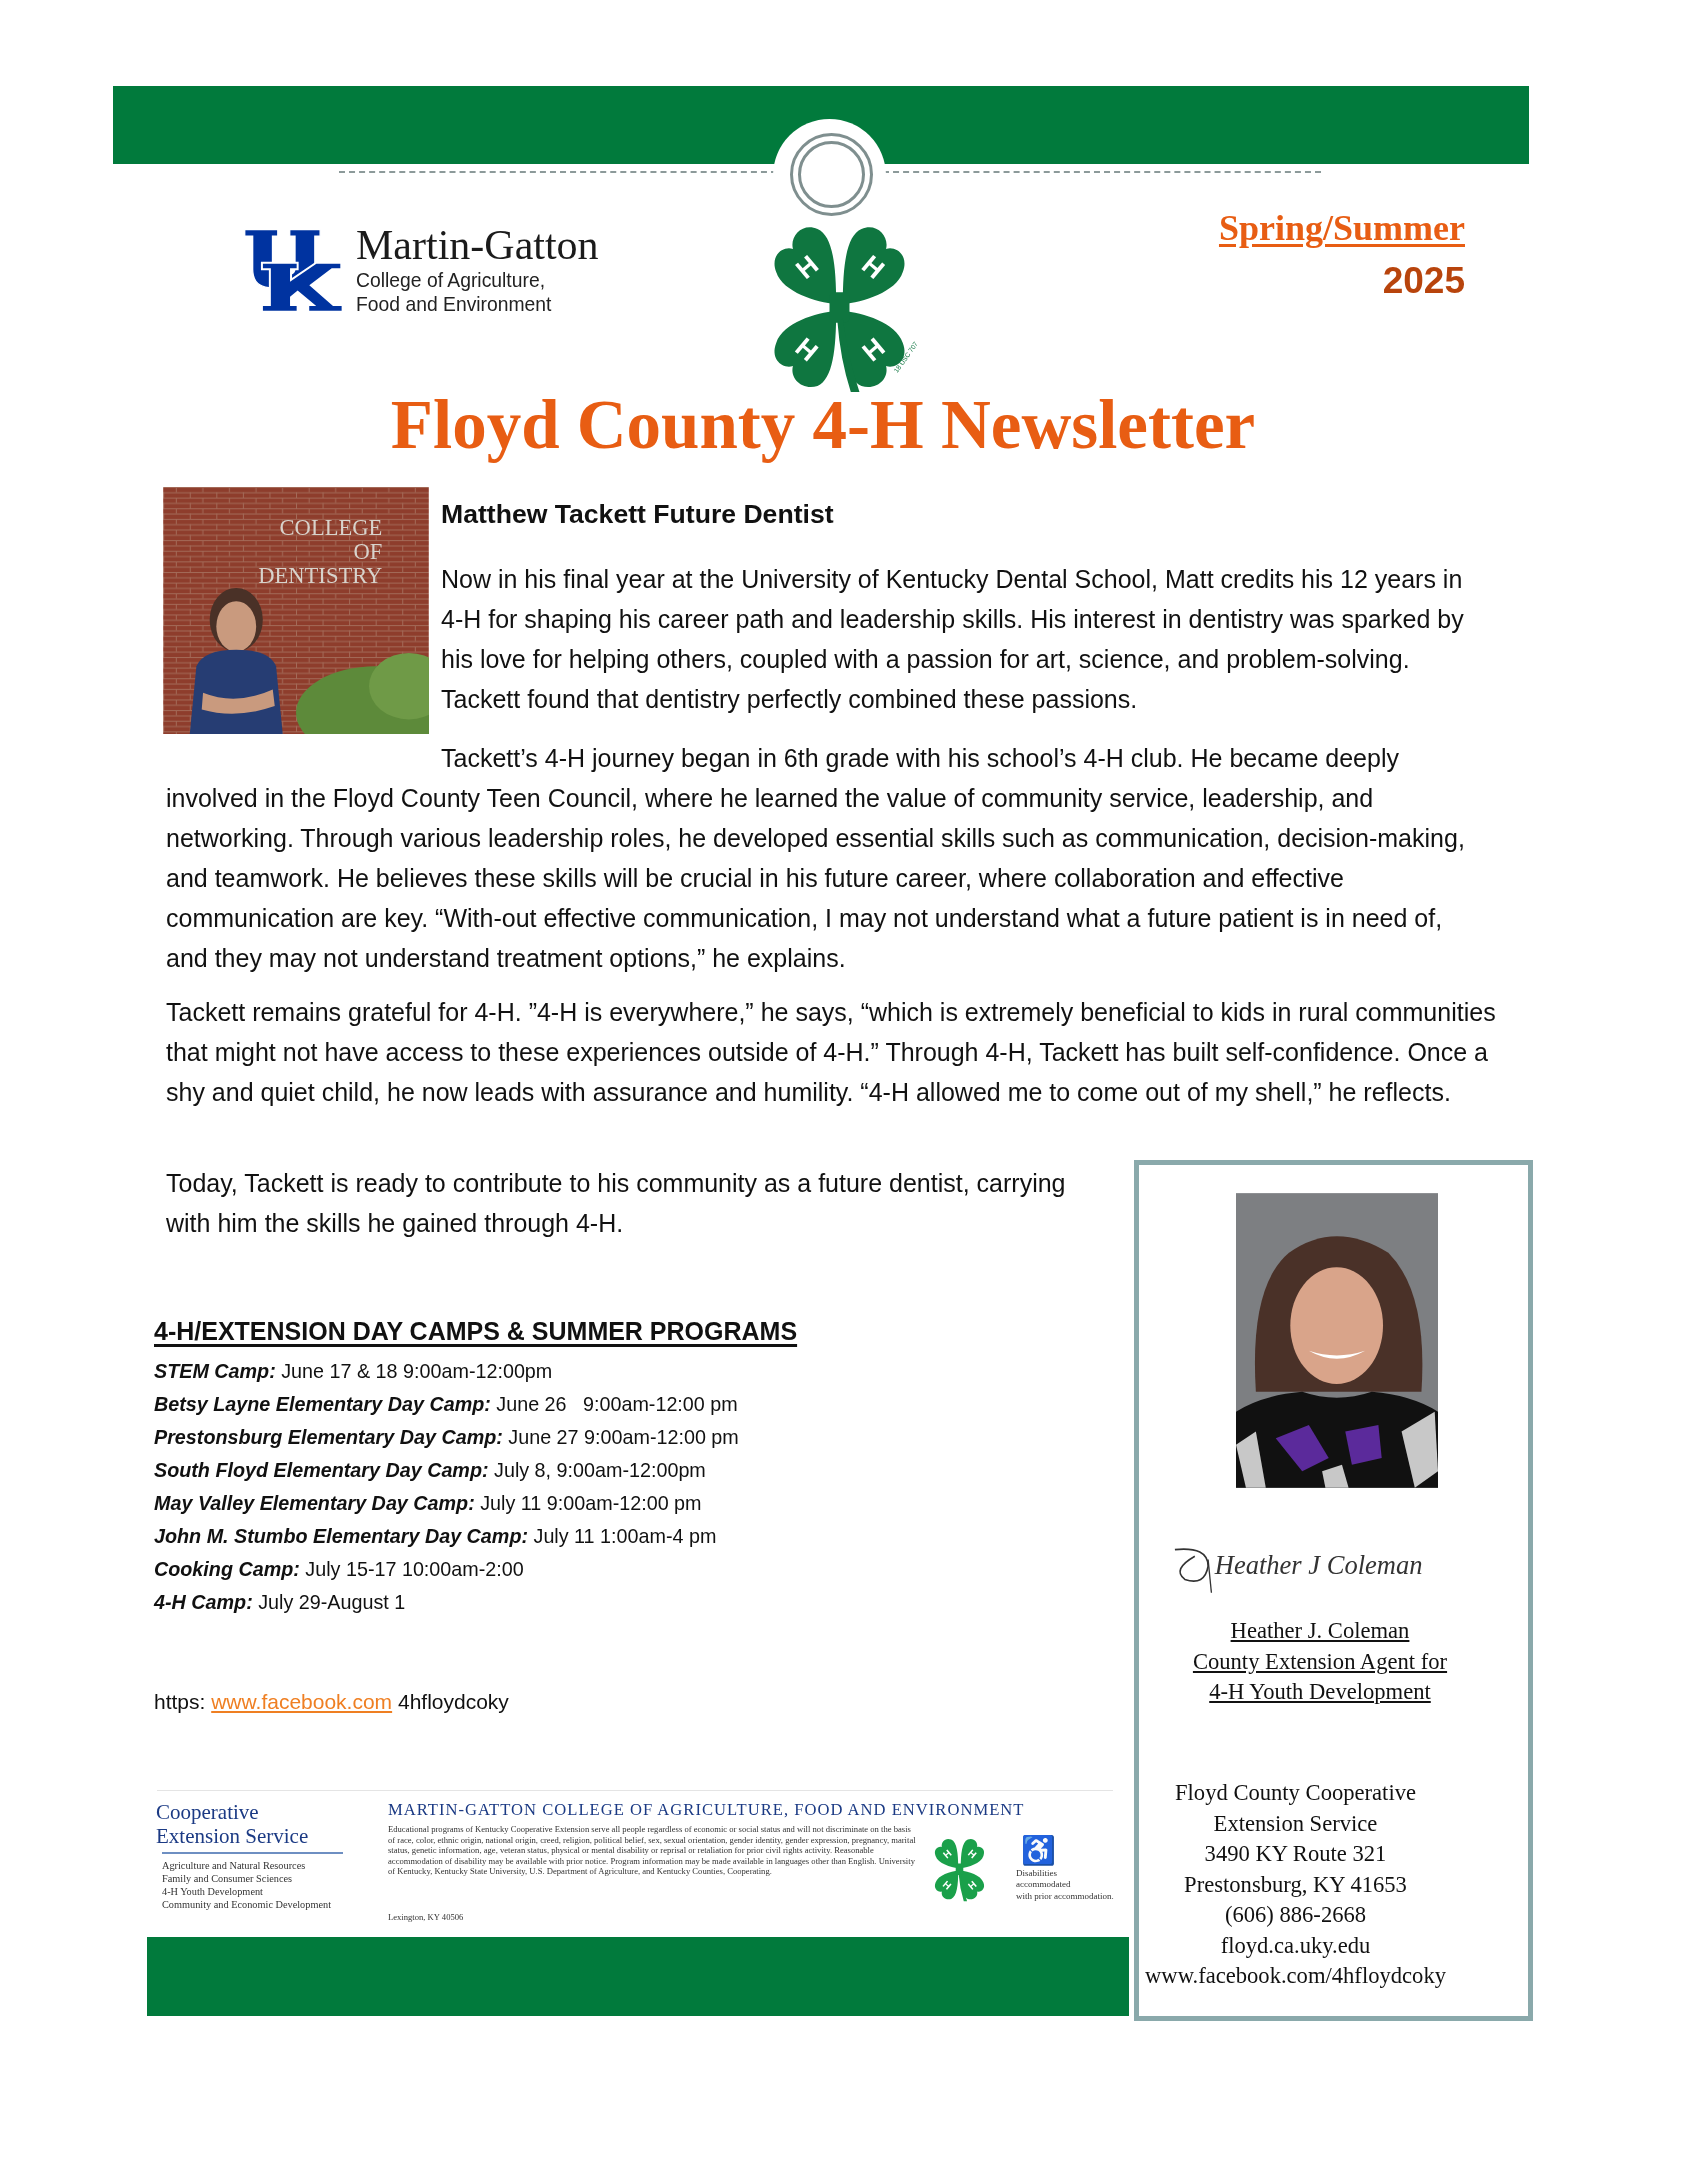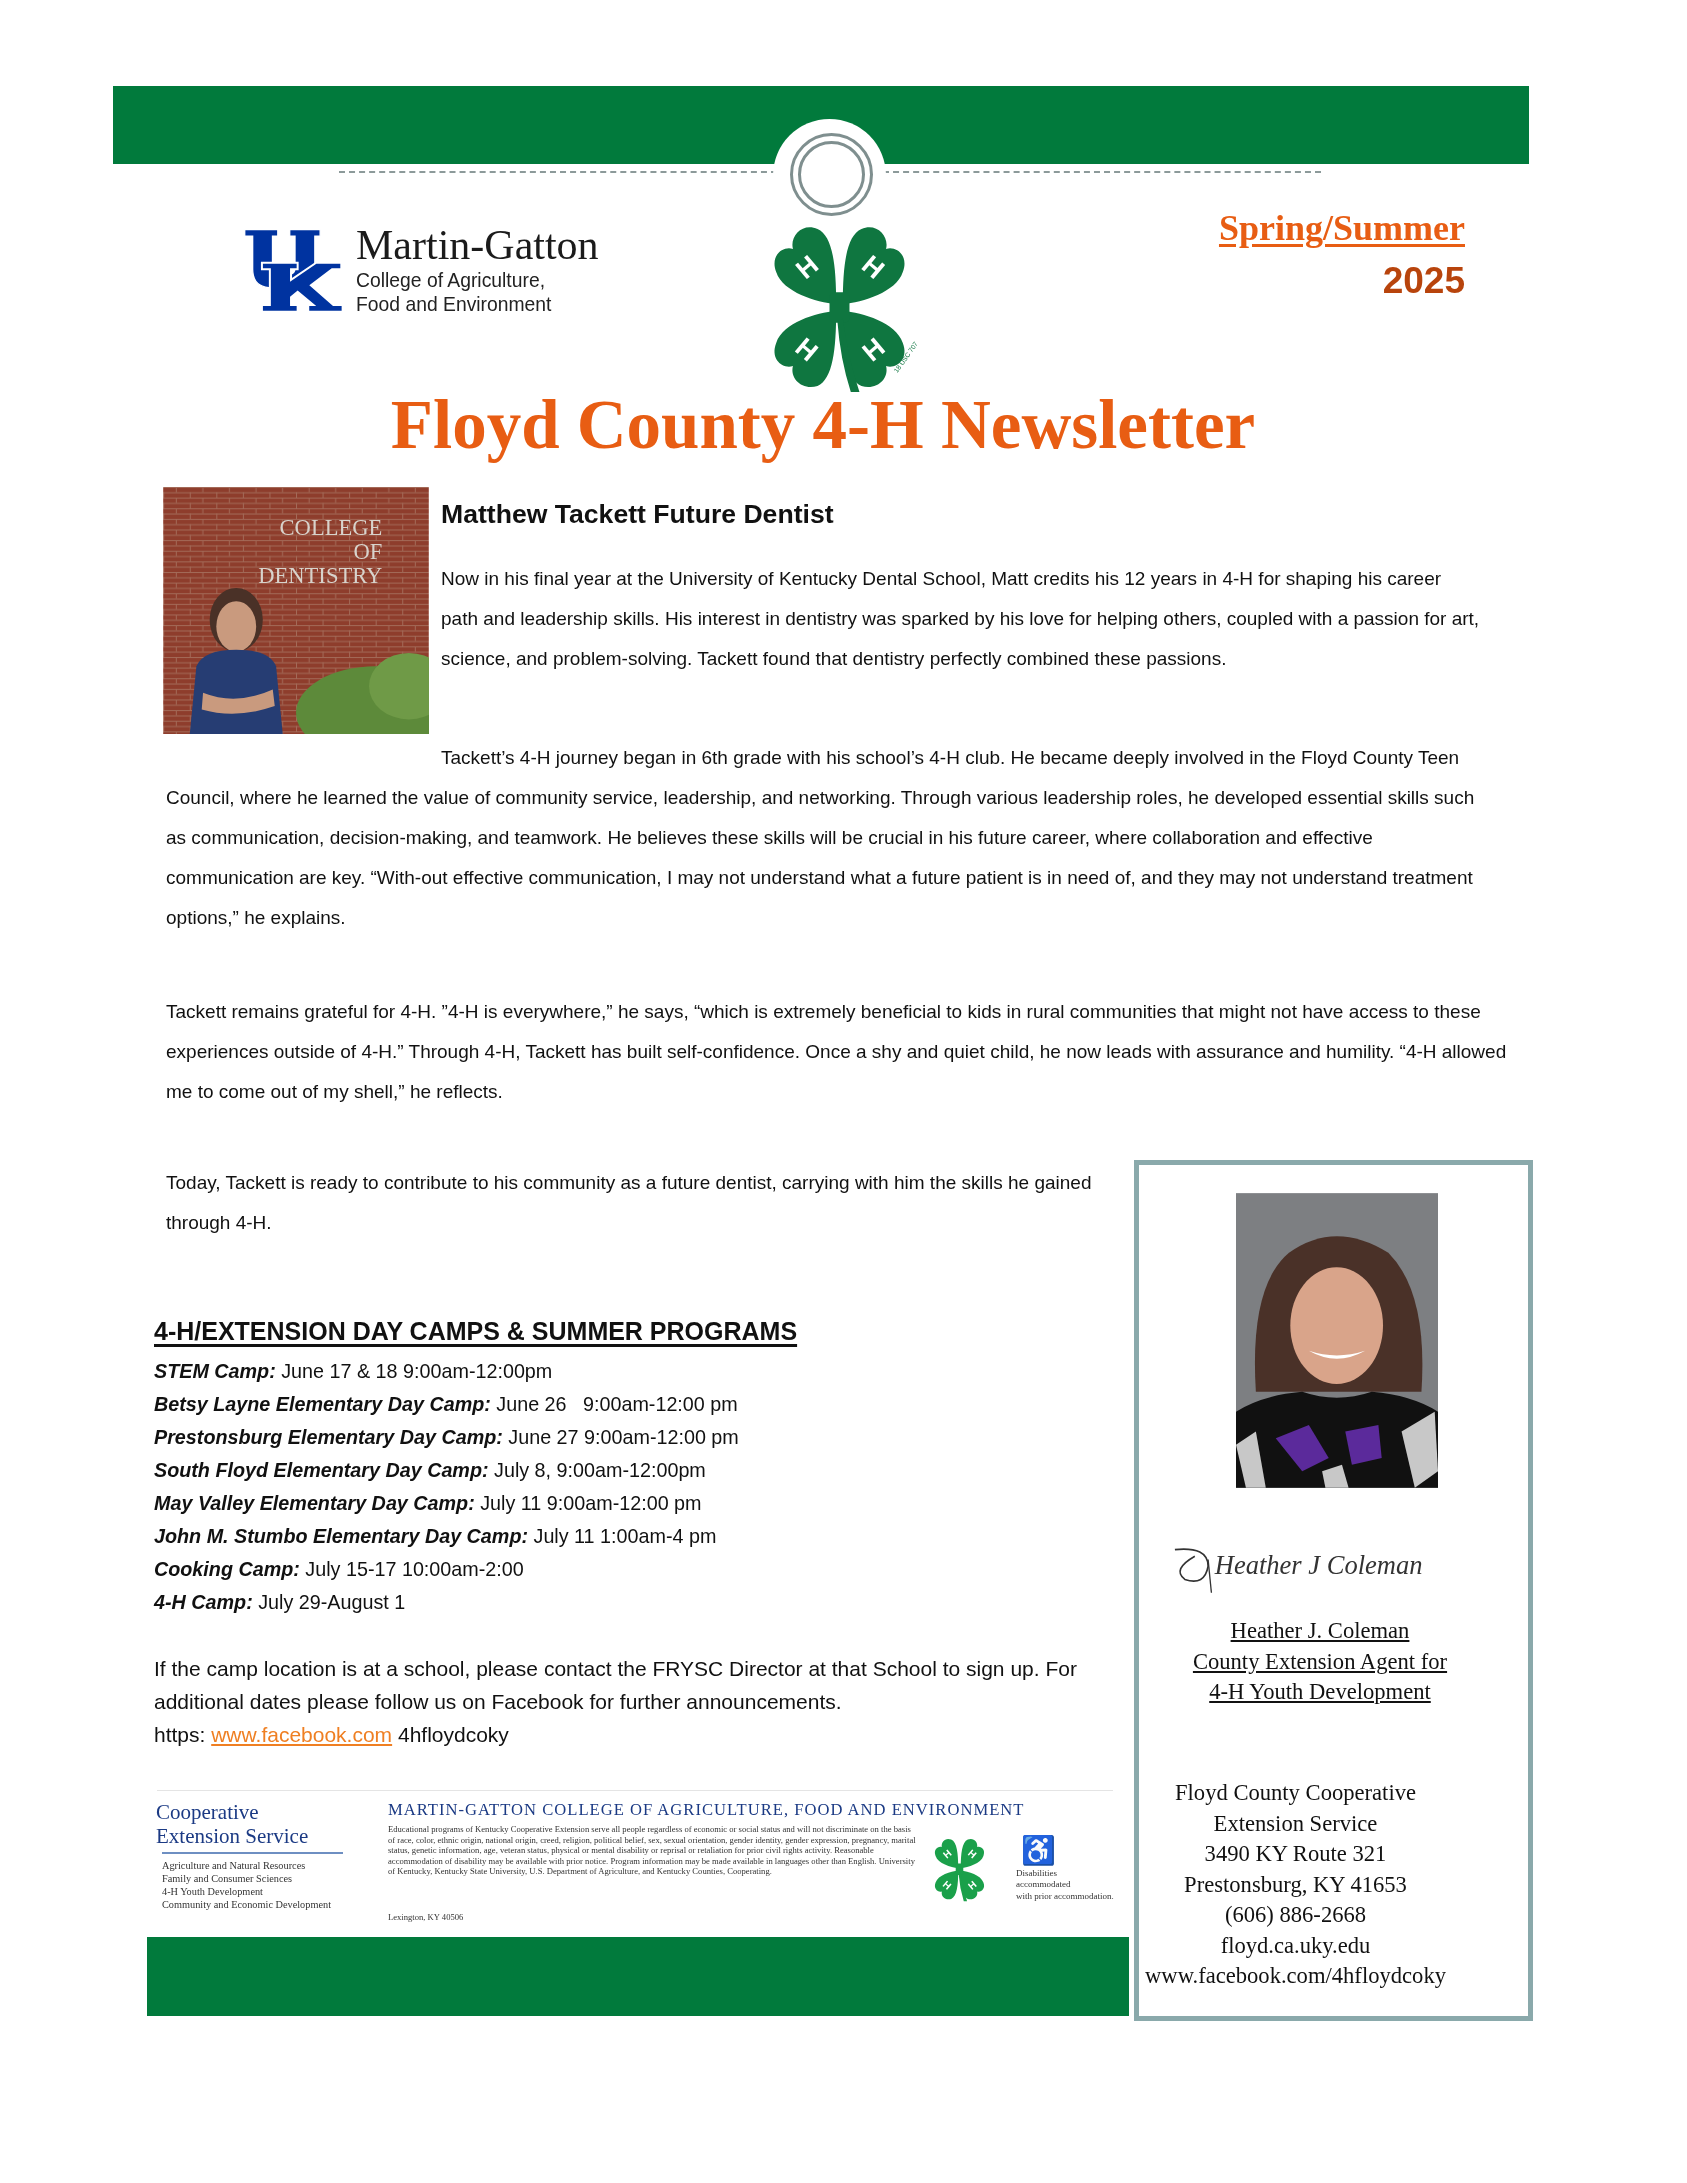--- a/index.html
+++ b/index.html
@@ -22,21 +22,21 @@
 
   #clover-logo { left:743px; top:219px; width:193px; height:173px; }
 
   #issue-season { right:222px; top:207px; font-family:"Liberation Serif", serif; font-weight:bold; font-size:36px; color:#e85d13; text-decoration:underline; text-decoration-thickness:2.7px; text-underline-offset:4px; white-space:nowrap; }
   #issue-year { right:222px; top:260px; font-family:Liberation Sans, sans-serif; font-weight:bold; font-size:37px; color:#b8440c; white-space:nowrap; }
 
   #page-title { left:0; width:1646px; top:386px; text-align:center; font-family:"Liberation Serif", serif; font-weight:bold; font-size:69px; color:#e85d13; white-space:nowrap; }
 
   
   #matt-photo { left:163px; top:487px; width:266px; height:247px; overflow:hidden; }
-  .body-text { font-family:"Liberation Sans", sans-serif; font-size:19px; line-height:40px; color:#111; }
+  .body-text { font-family:"Liberation Sans", sans-serif; font-size:25px; line-height:40px; color:#111; }
   #article-heading { left:441px; top:499px; font-weight:bold; font-size:26.6px; color:#111; white-space:nowrap; }
   #p1 { left:441px; top:559px; width:1042px; }
   #p2 { left:166px; top:738px; width:1321px; text-indent:275px; }
   #p3 { left:166px; top:992px; width:1348px; }
   #p4 { left:166px; top:1163px; width:929px; }
 
   
   #camps-heading { left:154px; top:1316px; font-family:"Liberation Sans", sans-serif; font-weight:bold; font-size:26.6px; text-decoration:underline; text-decoration-thickness:3.3px; text-underline-offset:4px; white-space:nowrap; transform:scaleX(0.94); transform-origin:left; }
   #camps-list { left:154px; top:1354px; width:963px; }
   .camp-row { font-family:"Liberation Sans", sans-serif; font-size:21px; line-height:33px; white-space:nowrap; transform:scaleX(0.94); transform-origin:left; }
@@ -148,21 +148,21 @@
   <div class="camp-row"><span class="camp-name">Betsy Layne Elementary Day Camp:</span><span style="white-space:pre"> June 26   9:00am-12:00 pm</span></div>
   <div class="camp-row"><span class="camp-name">Prestonsburg Elementary Day Camp:</span><span> June 27 9:00am-12:00 pm</span></div>
   <div class="camp-row"><span class="camp-name">South Floyd Elementary Day Camp:</span><span> July 8, 9:00am-12:00pm</span></div>
   <div class="camp-row"><span class="camp-name">May Valley Elementary Day Camp:</span><span> July 11 9:00am-12:00 pm</span></div>
   <div class="camp-row"><span class="camp-name">John M. Stumbo Elementary Day Camp:</span><span> July 11 1:00am-4 pm</span></div>
   <div class="camp-row"><span class="camp-name">Cooking Camp:</span><span> July 15-17 10:00am-2:00</span></div>
   <div class="camp-row"><span class="camp-name">4-H Camp:</span><span> July 29-August 1</span></div>
 </div>
 
 <div class="abs" id="camps-note">
-  <span>If the camp location is at a school, please contact the FRYSC Director at that School to sign up. For additional dates please follow us on Facebook for further announcements.</span><br>
+  <br>
   <span style="white-space:pre">https: </span><a class="fb-link">www.facebook.com</a><span style="white-space:pre"> 4hfloydcoky</span>
 </div>
 
 <div class="abs" id="footer-rule"></div>
 <div class="abs" id="ces-title">
   <div>Cooperative</div>
   <div>Extension Service</div>
 </div>
 <div class="abs" id="ces-rule"></div>
 <div class="abs" id="ces-programs">

